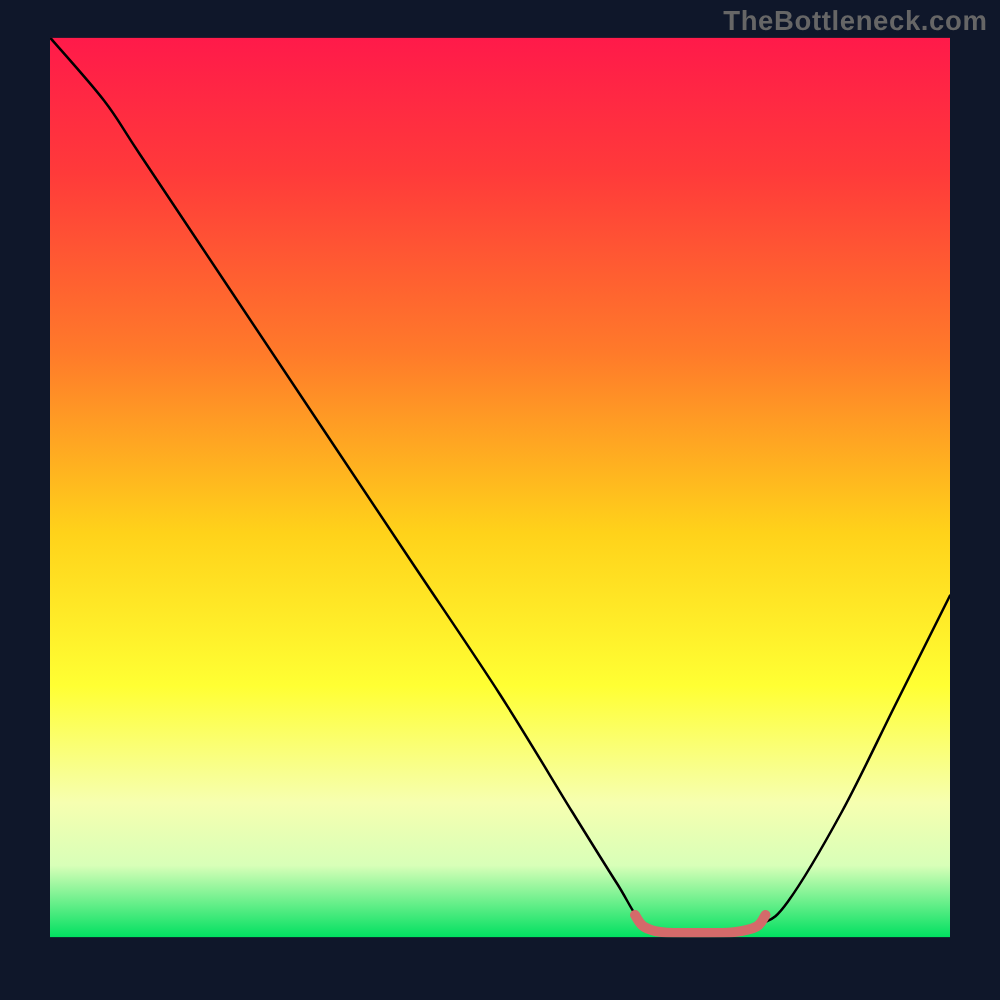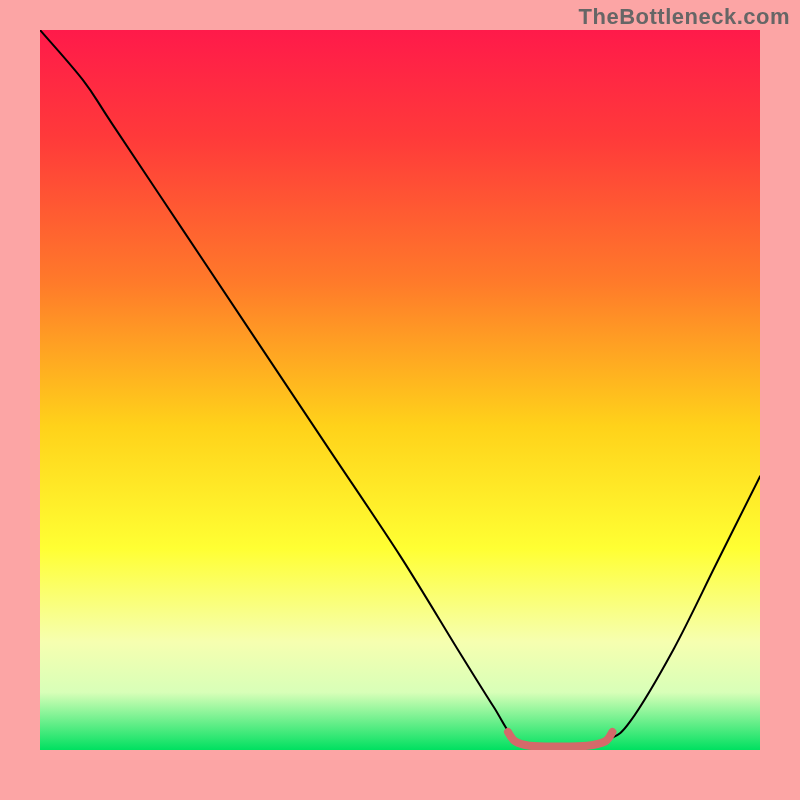--- a/index.html
+++ b/index.html
@@ -8,21 +8,21 @@
     width: 800px;
     height: 800px;
     background: #000;
     font-family: Arial, Helvetica, sans-serif;
     overflow: hidden;
   }
   .container {
     position: relative;
     width: 800px;
     height: 800px;
-    background: #fca5a5;
+    background: #0f172a;
   }
   .watermark {
     position: absolute;
     top: 4px;
     right: 10px;
     color: #666;
     font-size: 22px;
     font-weight: bold;
     z-index: 10;
     letter-spacing: 0.5px;

